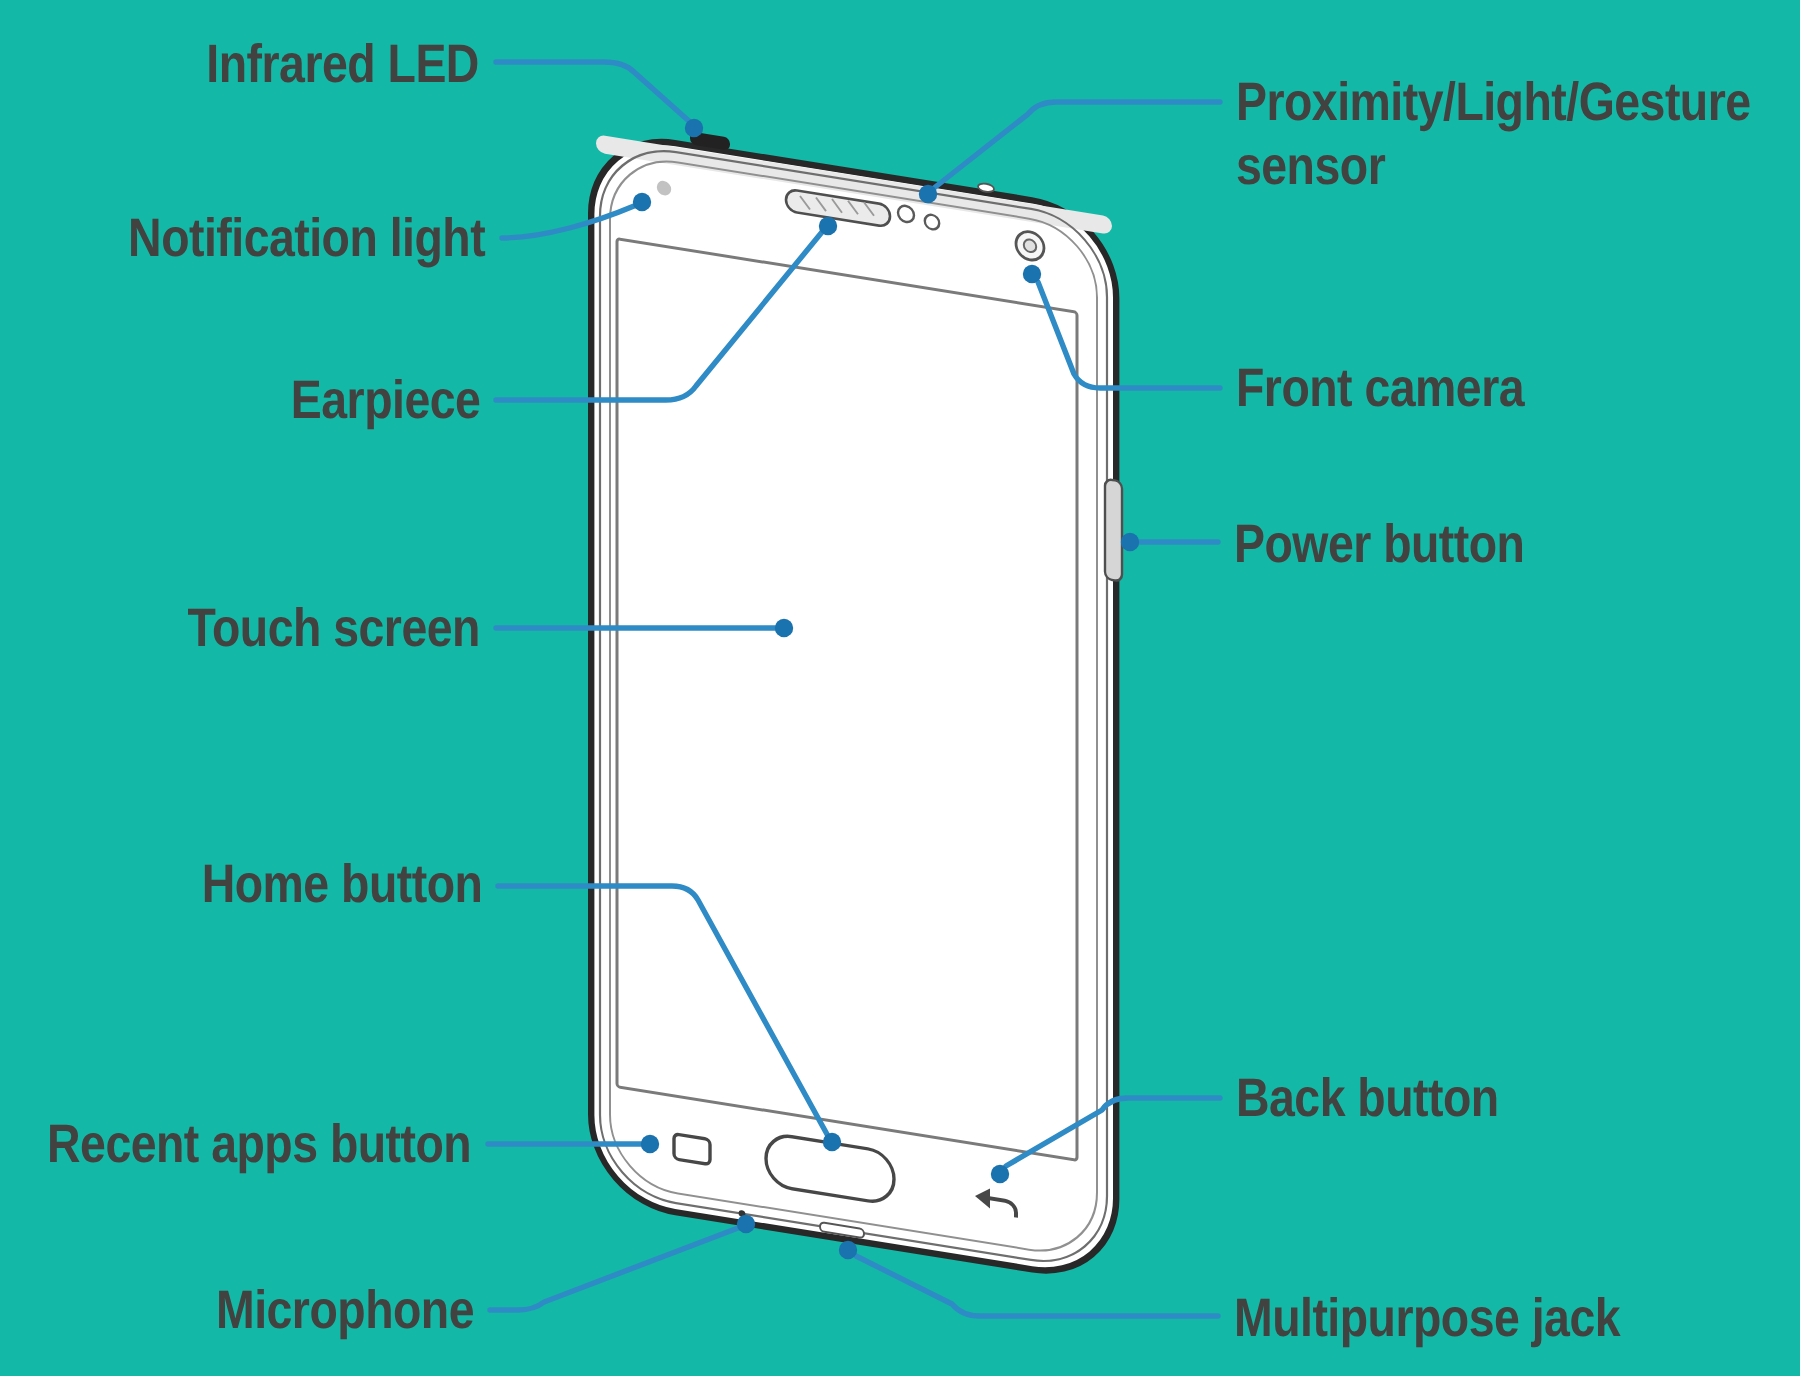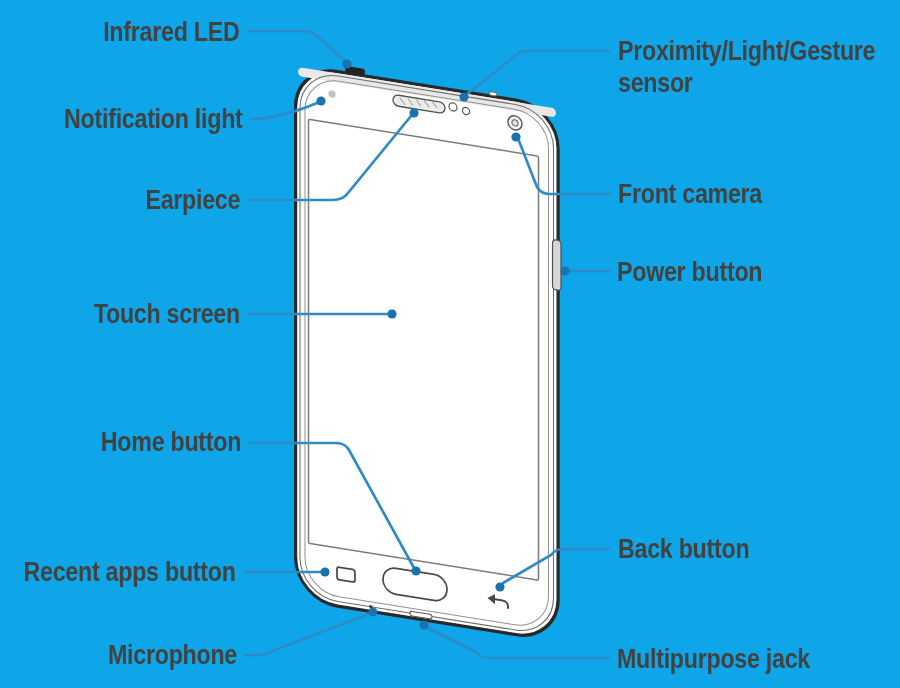--- a/index.html
+++ b/index.html
@@ -1,17 +1,17 @@
 <!DOCTYPE html>
 <html><head>
 <meta charset="utf-8">
 <style>
   html,body{margin:0;padding:0;background:#ffffff;}
   .stage{
-    position:relative;width:900px;height:688px;background:#0ea5e9;overflow:hidden;
+    position:relative;width:900px;height:688px;background:#14b8a6;overflow:hidden;
     font-family:"Liberation Sans",sans-serif;
   }
   .stage svg{position:absolute;left:0;top:0;}
   .lbl{
     position:absolute;
     font-size:27px;font-weight:600;line-height:32px;
     color:#424240;white-space:nowrap;
     letter-spacing:-0.3px;
   }
   .lbl.left{text-align:right;transform:scaleX(0.86);transform-origin:right center;}

